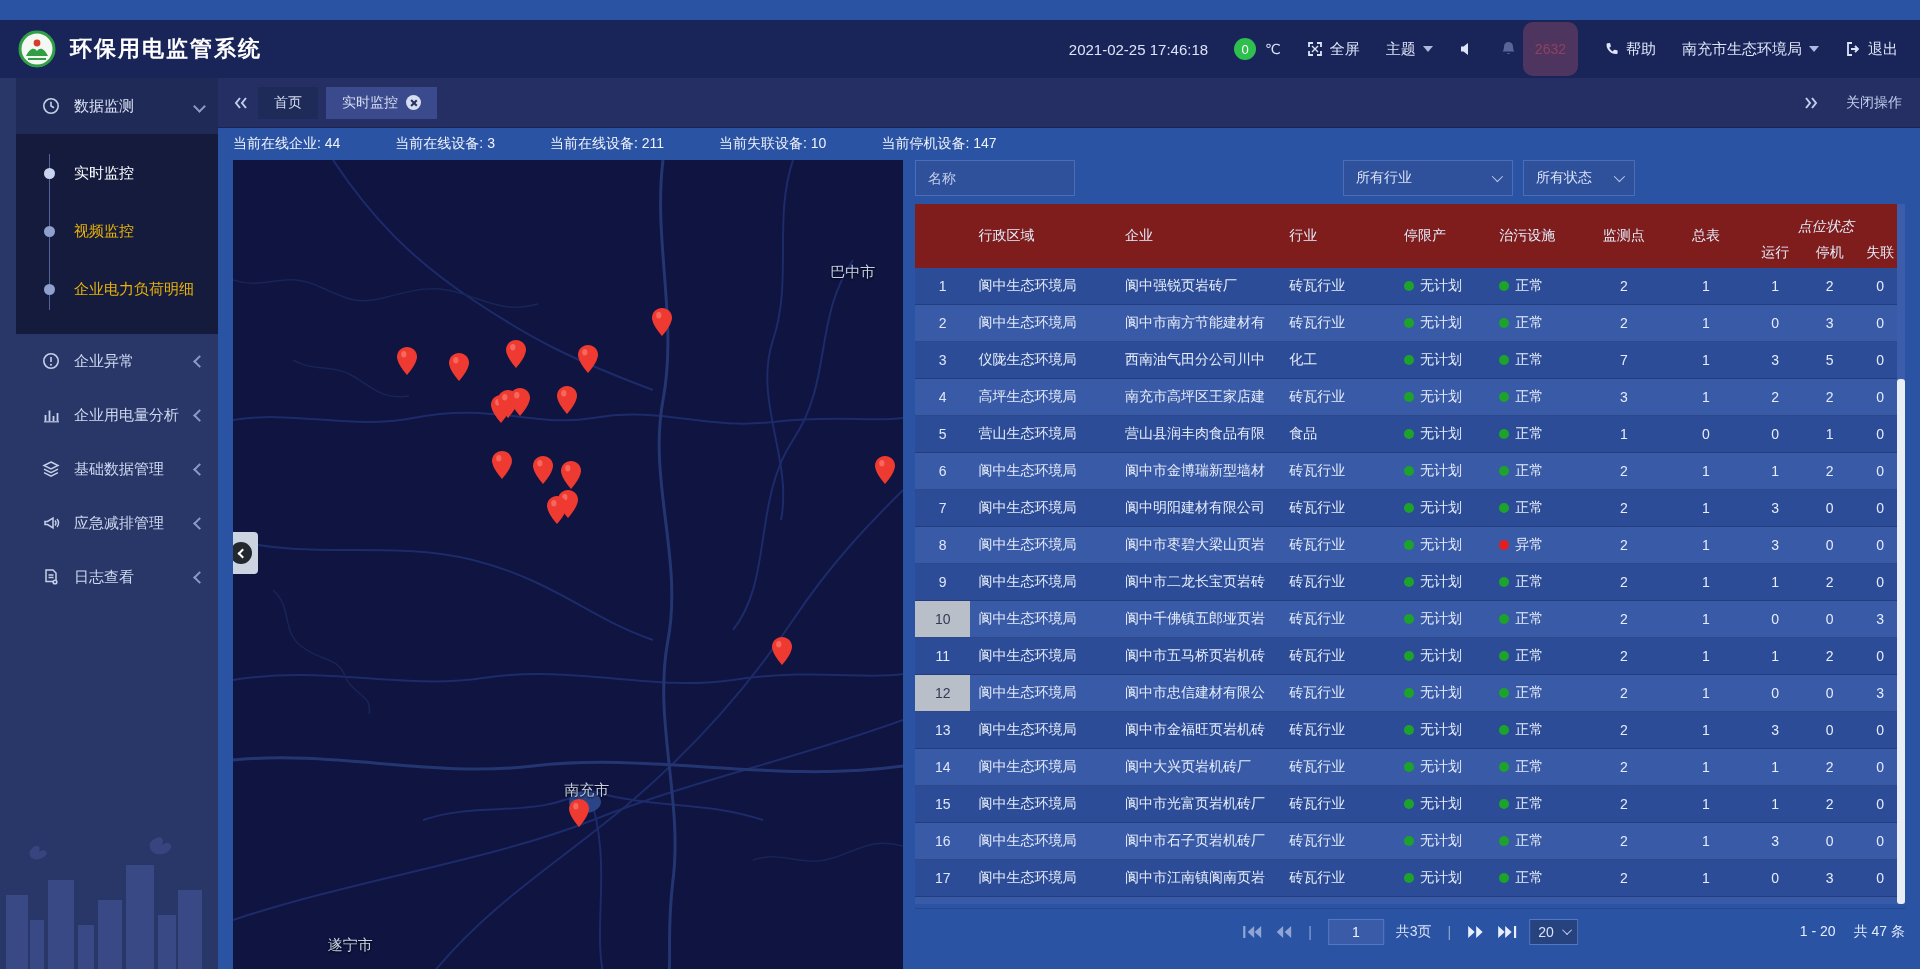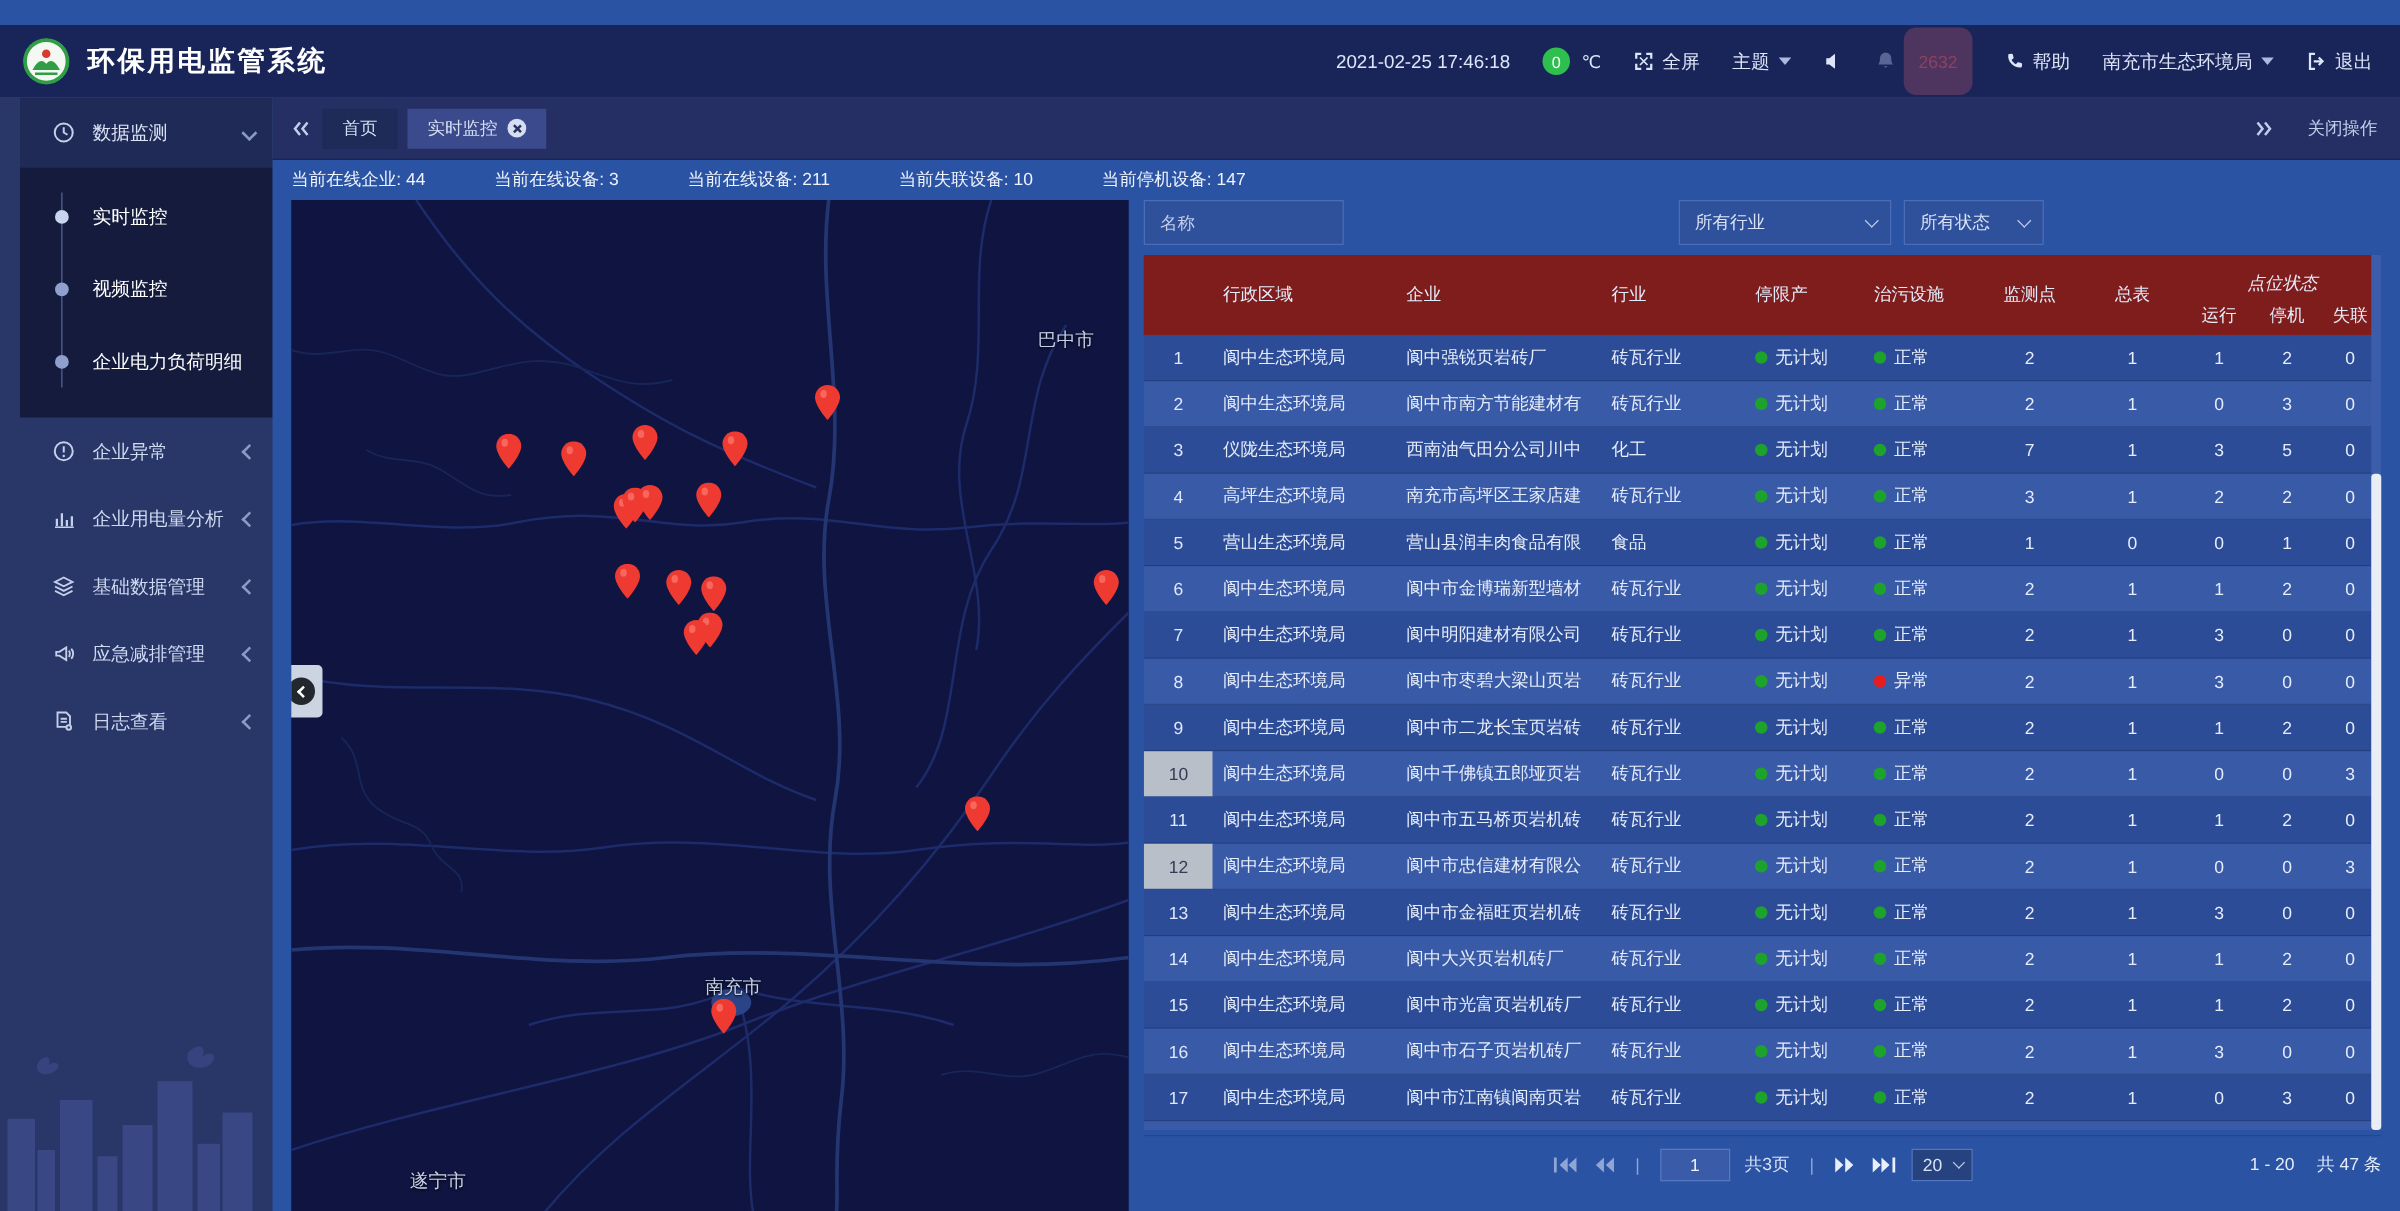--- a/index.html
+++ b/index.html
@@ -25,21 +25,21 @@
 
   
   .sidebar { width:218px; background:#283668; position:relative; flex:0 0 auto; overflow:hidden;padding-left:16px; }
   .sb-parent { height:56px; display:flex; align-items:center; padding:0 14px 0 26px; background:#202a56; cursor:pointer; font-size:15px; color:#dbe3f6; }
   .sb-parent .mi-icon, .sb-item .mi-icon { width:18px; height:18px; margin-right:14px; flex:0 0 auto; }
   .sb-chev { margin-left:auto; width:9px; height:9px; border-right:2px solid #8c9ac6; border-bottom:2px solid #8c9ac6; display:inline-block; }
   .chev-down { transform:rotate(45deg); }
   .chev-left { transform:rotate(135deg); }
   .submenu { background:#141b3d; position:relative; padding:10px 0 16px; }
   .submenu .rail { position:absolute; left:33px; top:20px; bottom:24px; width:1px; background:#55639a; }
-  .sb-sub { height:58px; display:flex; align-items:center; padding-left:58px; position:relative; font-size:15px; color:#ffffff; cursor:pointer; }
+  .sb-sub { height:58px; display:flex; align-items:center; padding-left:58px; position:relative; font-size:15px; color:#eab308; cursor:pointer; }
   .sb-sub .dot { position:absolute; left:28px; width:11px; height:11px; border-radius:50%; background:#8fa0cf; }
   .sb-sub.active { color:#ffffff; }
   .sb-sub.active .dot { background:#c9d4ef; }
   .sb-item { height:54px; display:flex; align-items:center; padding:0 14px 0 26px; font-size:15px; color:#cfd9f0; cursor:pointer; }
   .skyline { position:absolute; bottom:0; left:0; width:100%; opacity:.45; }
 
   
   .content { flex:1; display:flex; flex-direction:column; min-width:0; }
   .tabbar { height:50px; background:#252f63; display:flex; align-items:center; padding:0 18px 0 14px; border-bottom:1px solid #1b2450; }
   .tb-arrow { color:#c3cdec; display:flex; align-items:center; cursor:pointer; }

